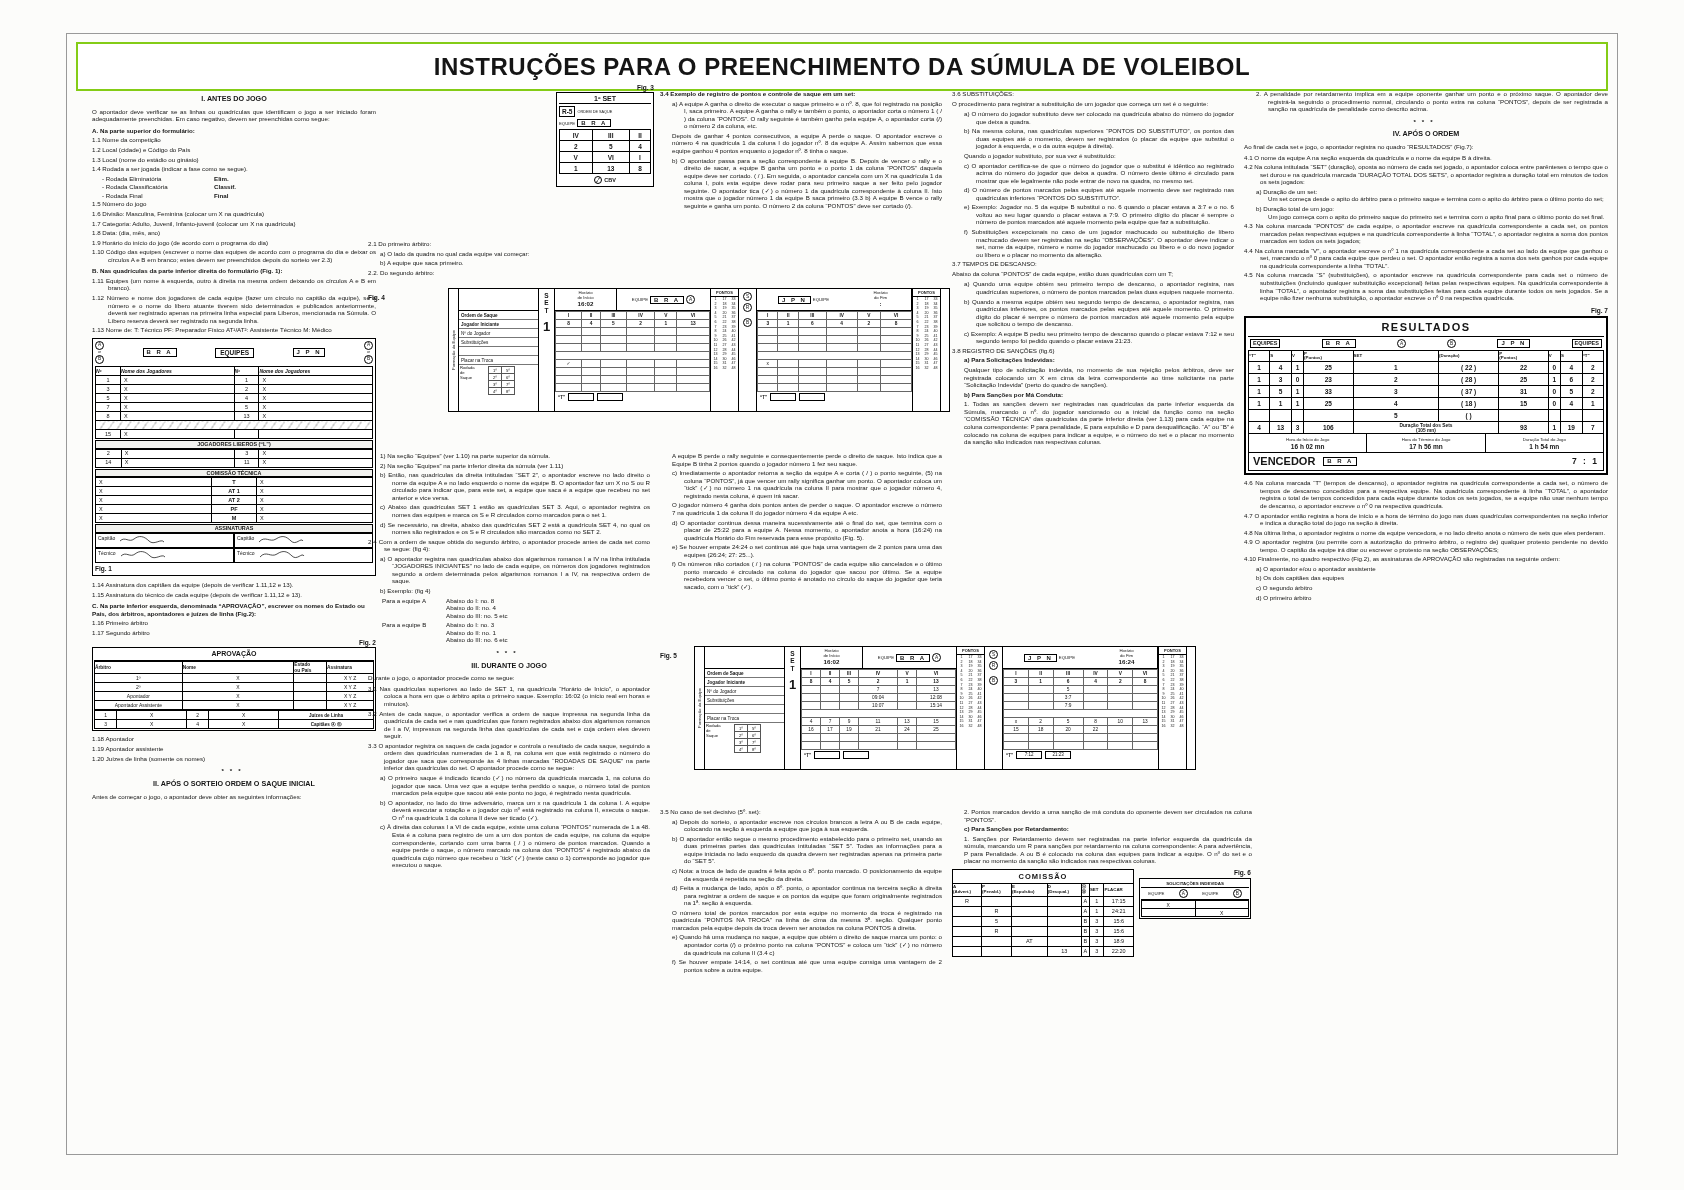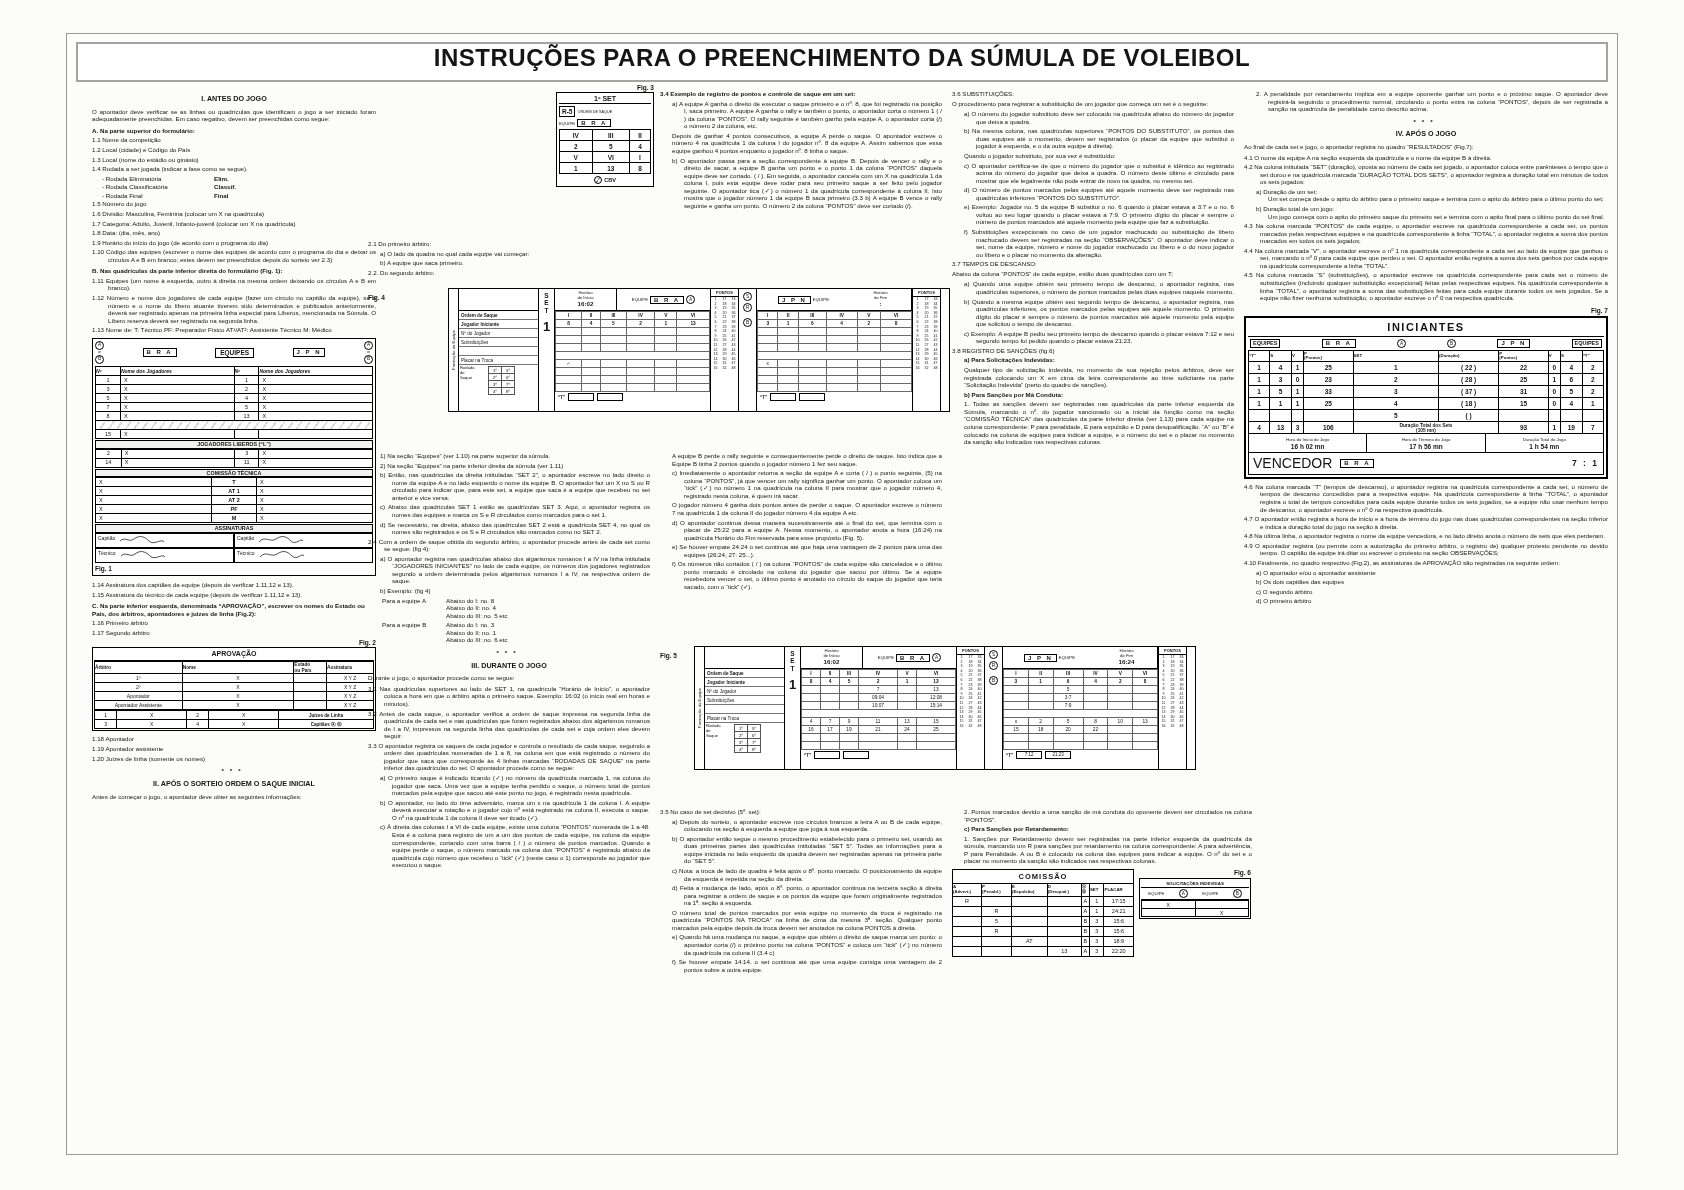--- a/index.html
+++ b/index.html
@@ -1,20 +1,20 @@
 <!DOCTYPE html>
 <html><head>
 <meta charset="utf-8">
 <style>
 *{box-sizing:border-box;margin:0;padding:0;}
 html,body{background:#e9e9e6;}
 body{font-family:"Liberation Sans","DejaVu Sans",sans-serif;color:#151515;}
 .page{position:relative;width:1684px;height:1190px;background:#fcfcfa;margin:0 auto;overflow:hidden;}
 .frame{position:absolute;left:66px;top:33px;width:1552px;height:1122px;border:1px solid #999;}
-.titlebox{position:absolute;left:76px;top:42px;width:1532px;height:40px;border:2px solid #a3a3a3;background:#fff;display:flex;justify-content:center;}
+.titlebox{position:absolute;left:76px;top:42px;width:1532px;height:49px;border:2px solid #84cc16;background:#fff;display:flex;align-items:center;justify-content:center;}
 .title{font-size:24px;font-weight:bold;letter-spacing:.5px;}
 .col{position:absolute;font-size:6.2px;line-height:1.22;text-align:justify;overflow:hidden;}
 .h1{font-weight:bold;font-size:7.2px;text-align:center;margin:5px 0 4px;}
 .hsub{font-weight:bold;margin:4px 0 2px;text-align:left;}
 .p{margin-bottom:3px;}
 .li{padding-left:16px;text-indent:-16px;margin-bottom:2px;}
 .lia{padding-left:24px;text-indent:-12px;margin-bottom:2px;}
 .cont{padding-left:12px;margin-bottom:2px;}
 .stars{text-align:center;font-weight:bold;letter-spacing:6px;margin:5px 0;}
 .pre{white-space:pre-line;}
@@ -120,21 +120,21 @@
 .f7eql{font-weight:bold;font-size:5.5px;border:1px solid #000;padding:0 2px;}
 .f7t{width:100%;}
 .f7t th{border:1px solid #000;font-size:4.4px;height:11px;white-space:pre-line;line-height:1.1;}
 .f7t td{border:1px solid #000;font-size:6.5px;font-weight:bold;height:12px;text-align:center;}
 .f7t td.small{font-size:4.8px;white-space:pre-line;line-height:1.1;}
 .f7times{display:flex;border:1px solid #000;border-top:none;}
 .f7time{flex:1;border-right:1px solid #000;padding:1px;text-align:center;}
 .f7time:last-child{border-right:none;}
 .f7tv{display:block;font-size:6.5px;font-weight:bold;}
 .f7venc{display:flex;align-items:center;gap:8px;border:1px solid #000;border-top:none;padding:2px 4px;}
-.f7vl{font-weight:normal;font-size:14px;}
+.f7vl{font-weight:bold;font-size:11px;}
 .f7score{margin-left:auto;font-weight:bold;font-size:8.5px;letter-spacing:2px;}
 </style>
 </head>
 <body>
 
 <div class="page">
  <div class="frame"></div>
  <div class="titlebox">
   <div class="title">INSTRUÇÕES PARA O PREENCHIMENTO DA SÚMULA DE VOLEIBOL</div>
  </div>
@@ -1330,36 +1330,36 @@
      </tbody>
             </table>
     </div>
    </div>
   </div>
  </div>
 
  <div class="col" style="left:1244px;top:90px;width:364px;height:1058px;">
   <div class="lia">2.   A penalidade por retardamento implica em a equipe oponente ganhar um ponto e o próximo saque. O apontador deve registrá-la seguindo o procedimento normal, circulando o ponto extra na coluna “PONTOS”, depois de ser registrada a sanção na quadrícula de penalidade como descrito acima.</div>
   <div class="stars">***</div>
-  <div class="h1">IV. APÓS O JOGO</div>
+  <div class="h1">IV. APÓS O ORDEM</div>
   <div class="p">Ao final de cada set e jogo, o apontador registra no quadro “RESULTADOS” (Fig.7):</div>
   <div class="li">4.1  O nome da equipe A na seção esquerda da quadrícula e o nome da equipe B à direita.</div>
   <div class="li">4.2  Na coluna intitulada “SET” (duração), oposta ao número de cada set jogado, o apontador coloca entre parênteses o tempo que o set durou e na quadrícula marcada “DURAÇÃO TOTAL DOS SETS”, o apontador registra a duração total em minutos de todos os sets jogados:</div>
   <div class="lia pre">a)   Duração de um set:
 Um set começa desde o apito do árbitro para o primeiro saque e termina com o apito do árbitro para o último ponto do set;</div>
   <div class="lia pre">b)   Duração total de um jogo:
 Um jogo começa com o apito do primeiro saque do primeiro set e termina com o apito final para o último ponto do set final.</div>
   <div class="li">4.3  Na coluna marcada “PONTOS” de cada equipe, o apontador escreve na quadrícula correspondente a cada set, os pontos marcados pelas respectivas equipes e na quadrícula correspondente à linha “TOTAL”, o apontador registra a soma dos pontos marcados em todos os sets jogados;</div>
   <div class="li">4.4  Na coluna marcada “V”, o apontador escreve o nº 1 na quadrícula correspondente a cada set ao lado da equipe que ganhou o set, marcando o nº 0 para cada equipe que perdeu o set. O apontador então registra a soma dos sets ganhos por cada equipe na quadrícula correspondente a linha “TOTAL”.</div>
   <div class="li">4.5  Na coluna marcada “S” (substituições), o apontador escreve na quadrícula correspondente para cada set o número de substituições (incluindo qualquer substituição excepcional) feitas pelas respectivas equipes. Na quadrícula correspondente à linha “TOTAL”, o apontador registra a soma das substituições feitas para cada equipe durante todos os sets jogados. Se a equipe não fizer nenhuma substituição, o apontador escreve o nº 0 na respectiva quadrícula.</div>
 
   <div class="fig7">
    <div class="figlabel right">Fig. 7</div>
    <div class="f7box">
-    <div class="f7title">INICIANTES</div>
+    <div class="f7title">RESULTADOS</div>
     <div class="f7teams">
      <span class="f7eql">EQUIPES</span>
      <span class="teambox">B R A</span>
      <span class="circ">A</span>
      <span class="circ">B</span>
      <span class="teambox">J P N</span>
      <span class="f7eql">EQUIPES</span>
     </div>
     <table class="f7t">
      <tbody>

